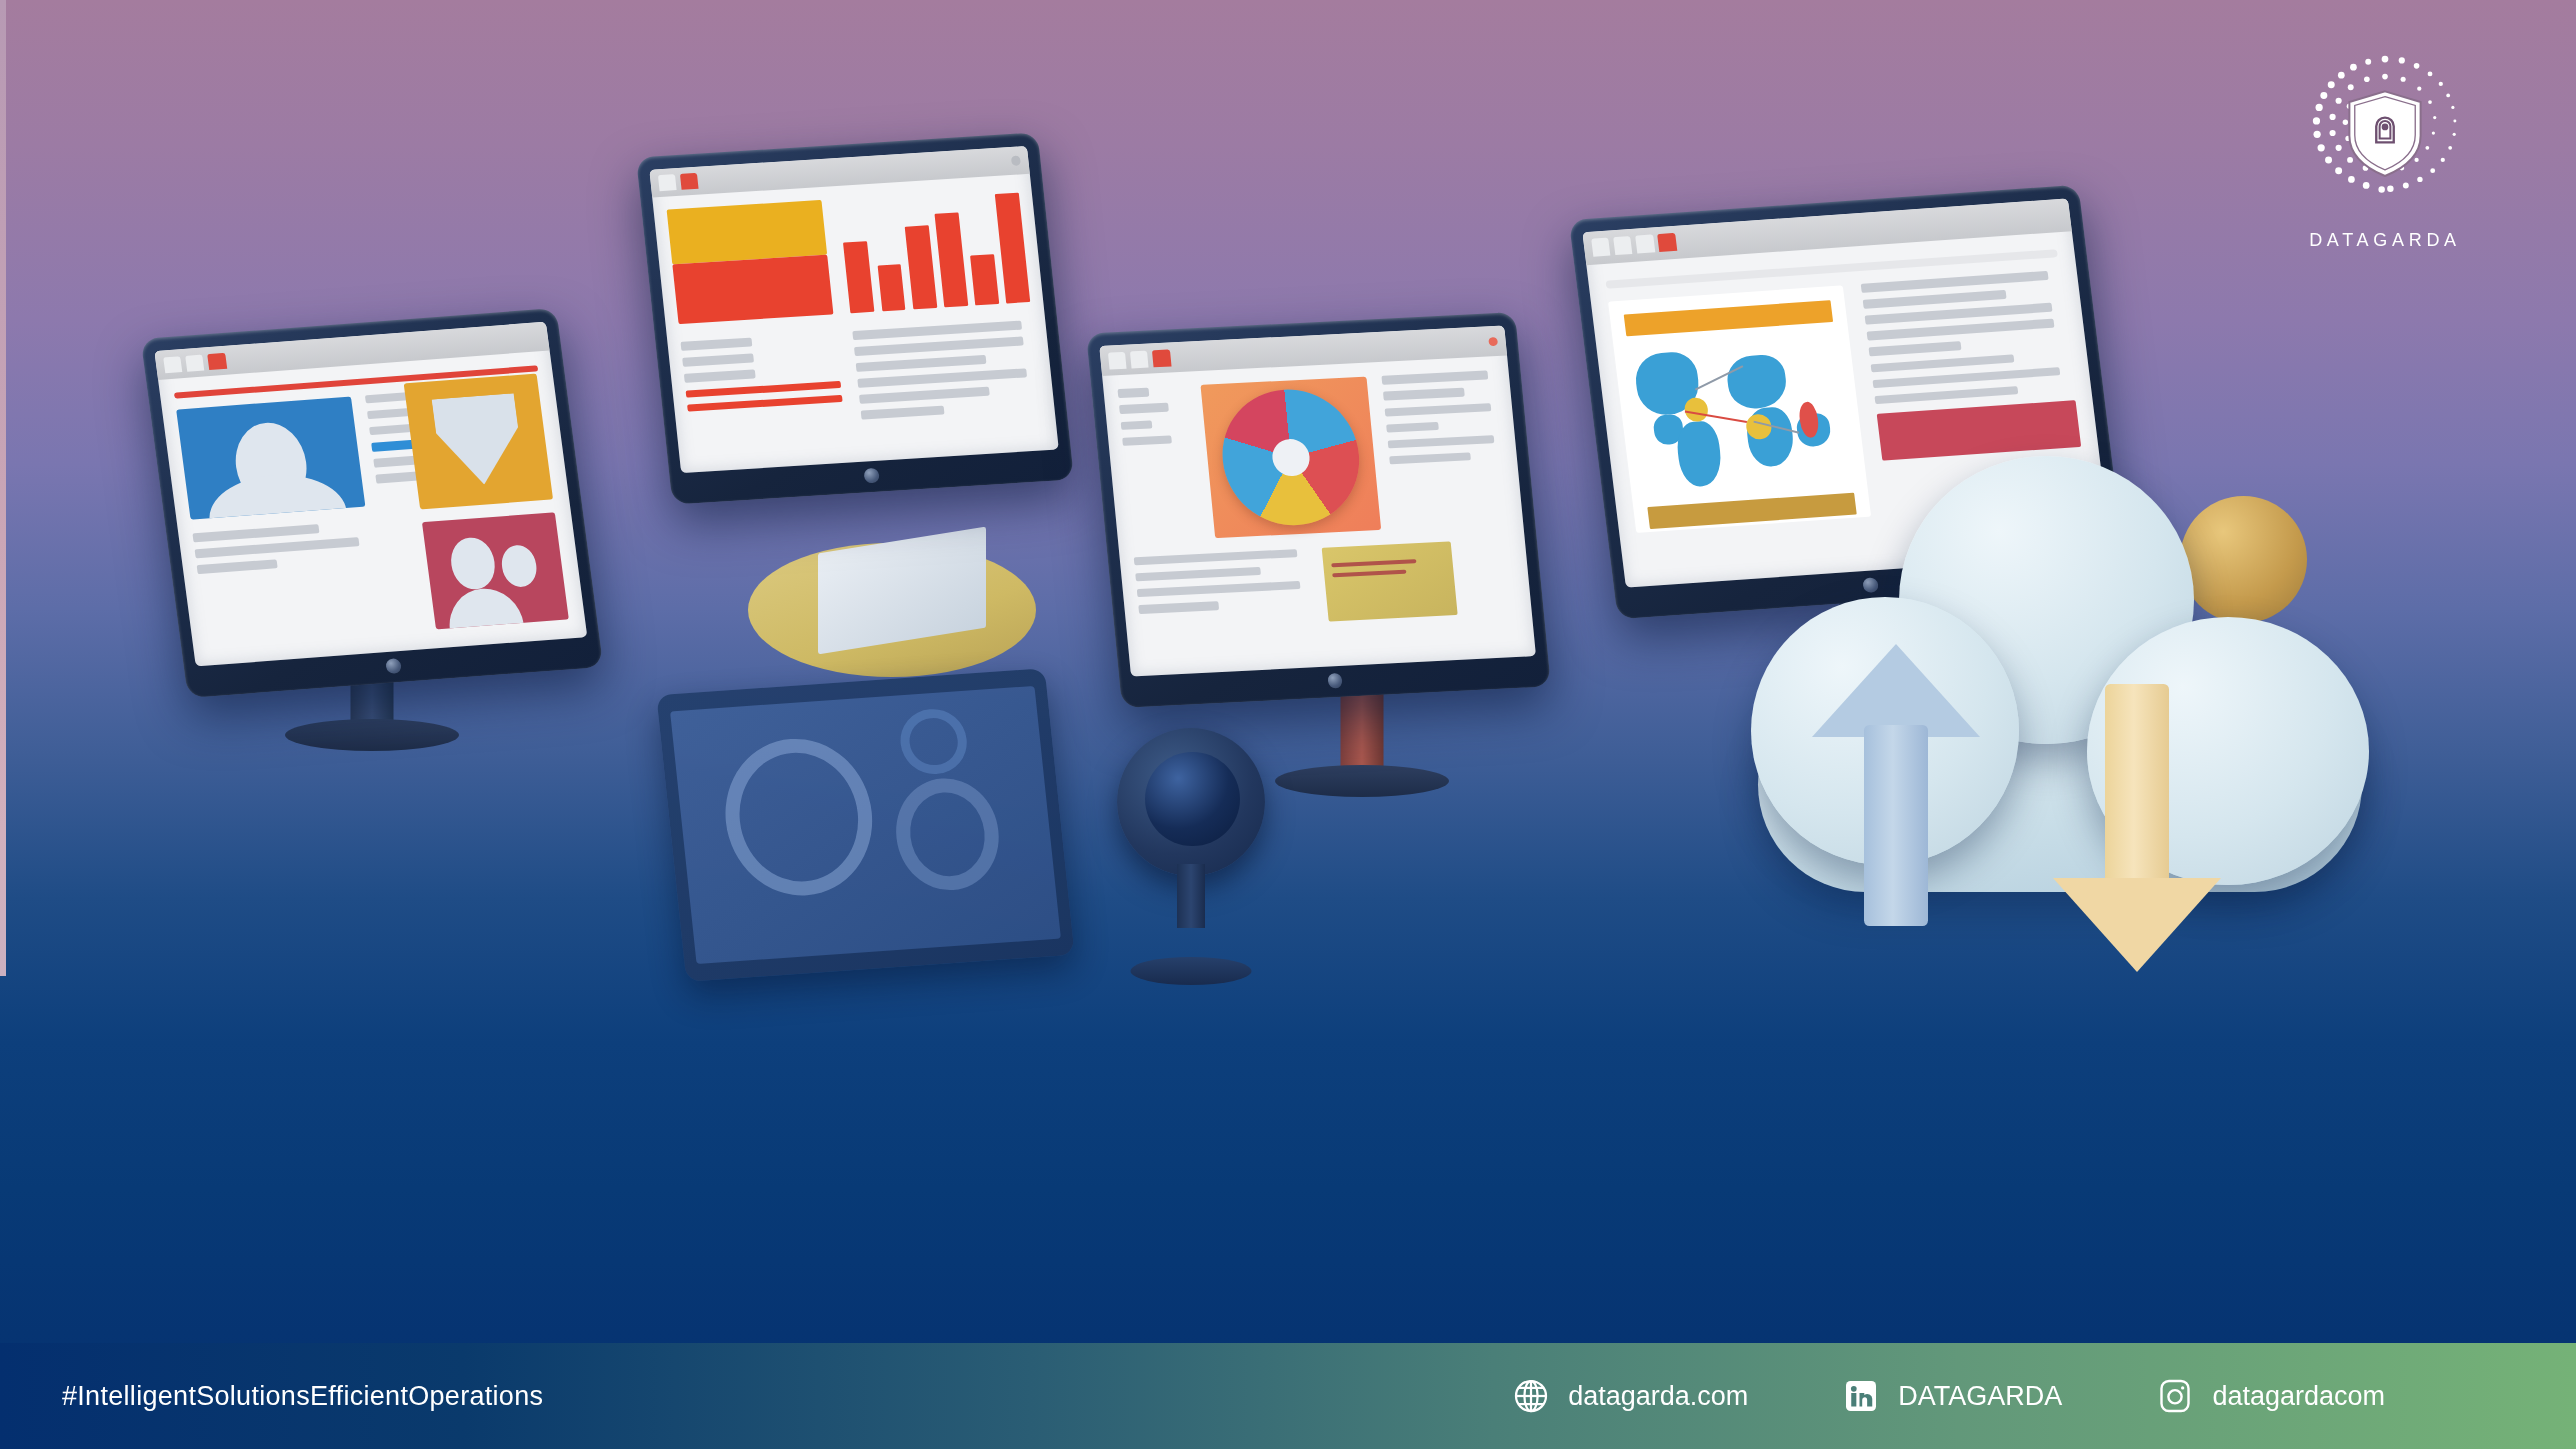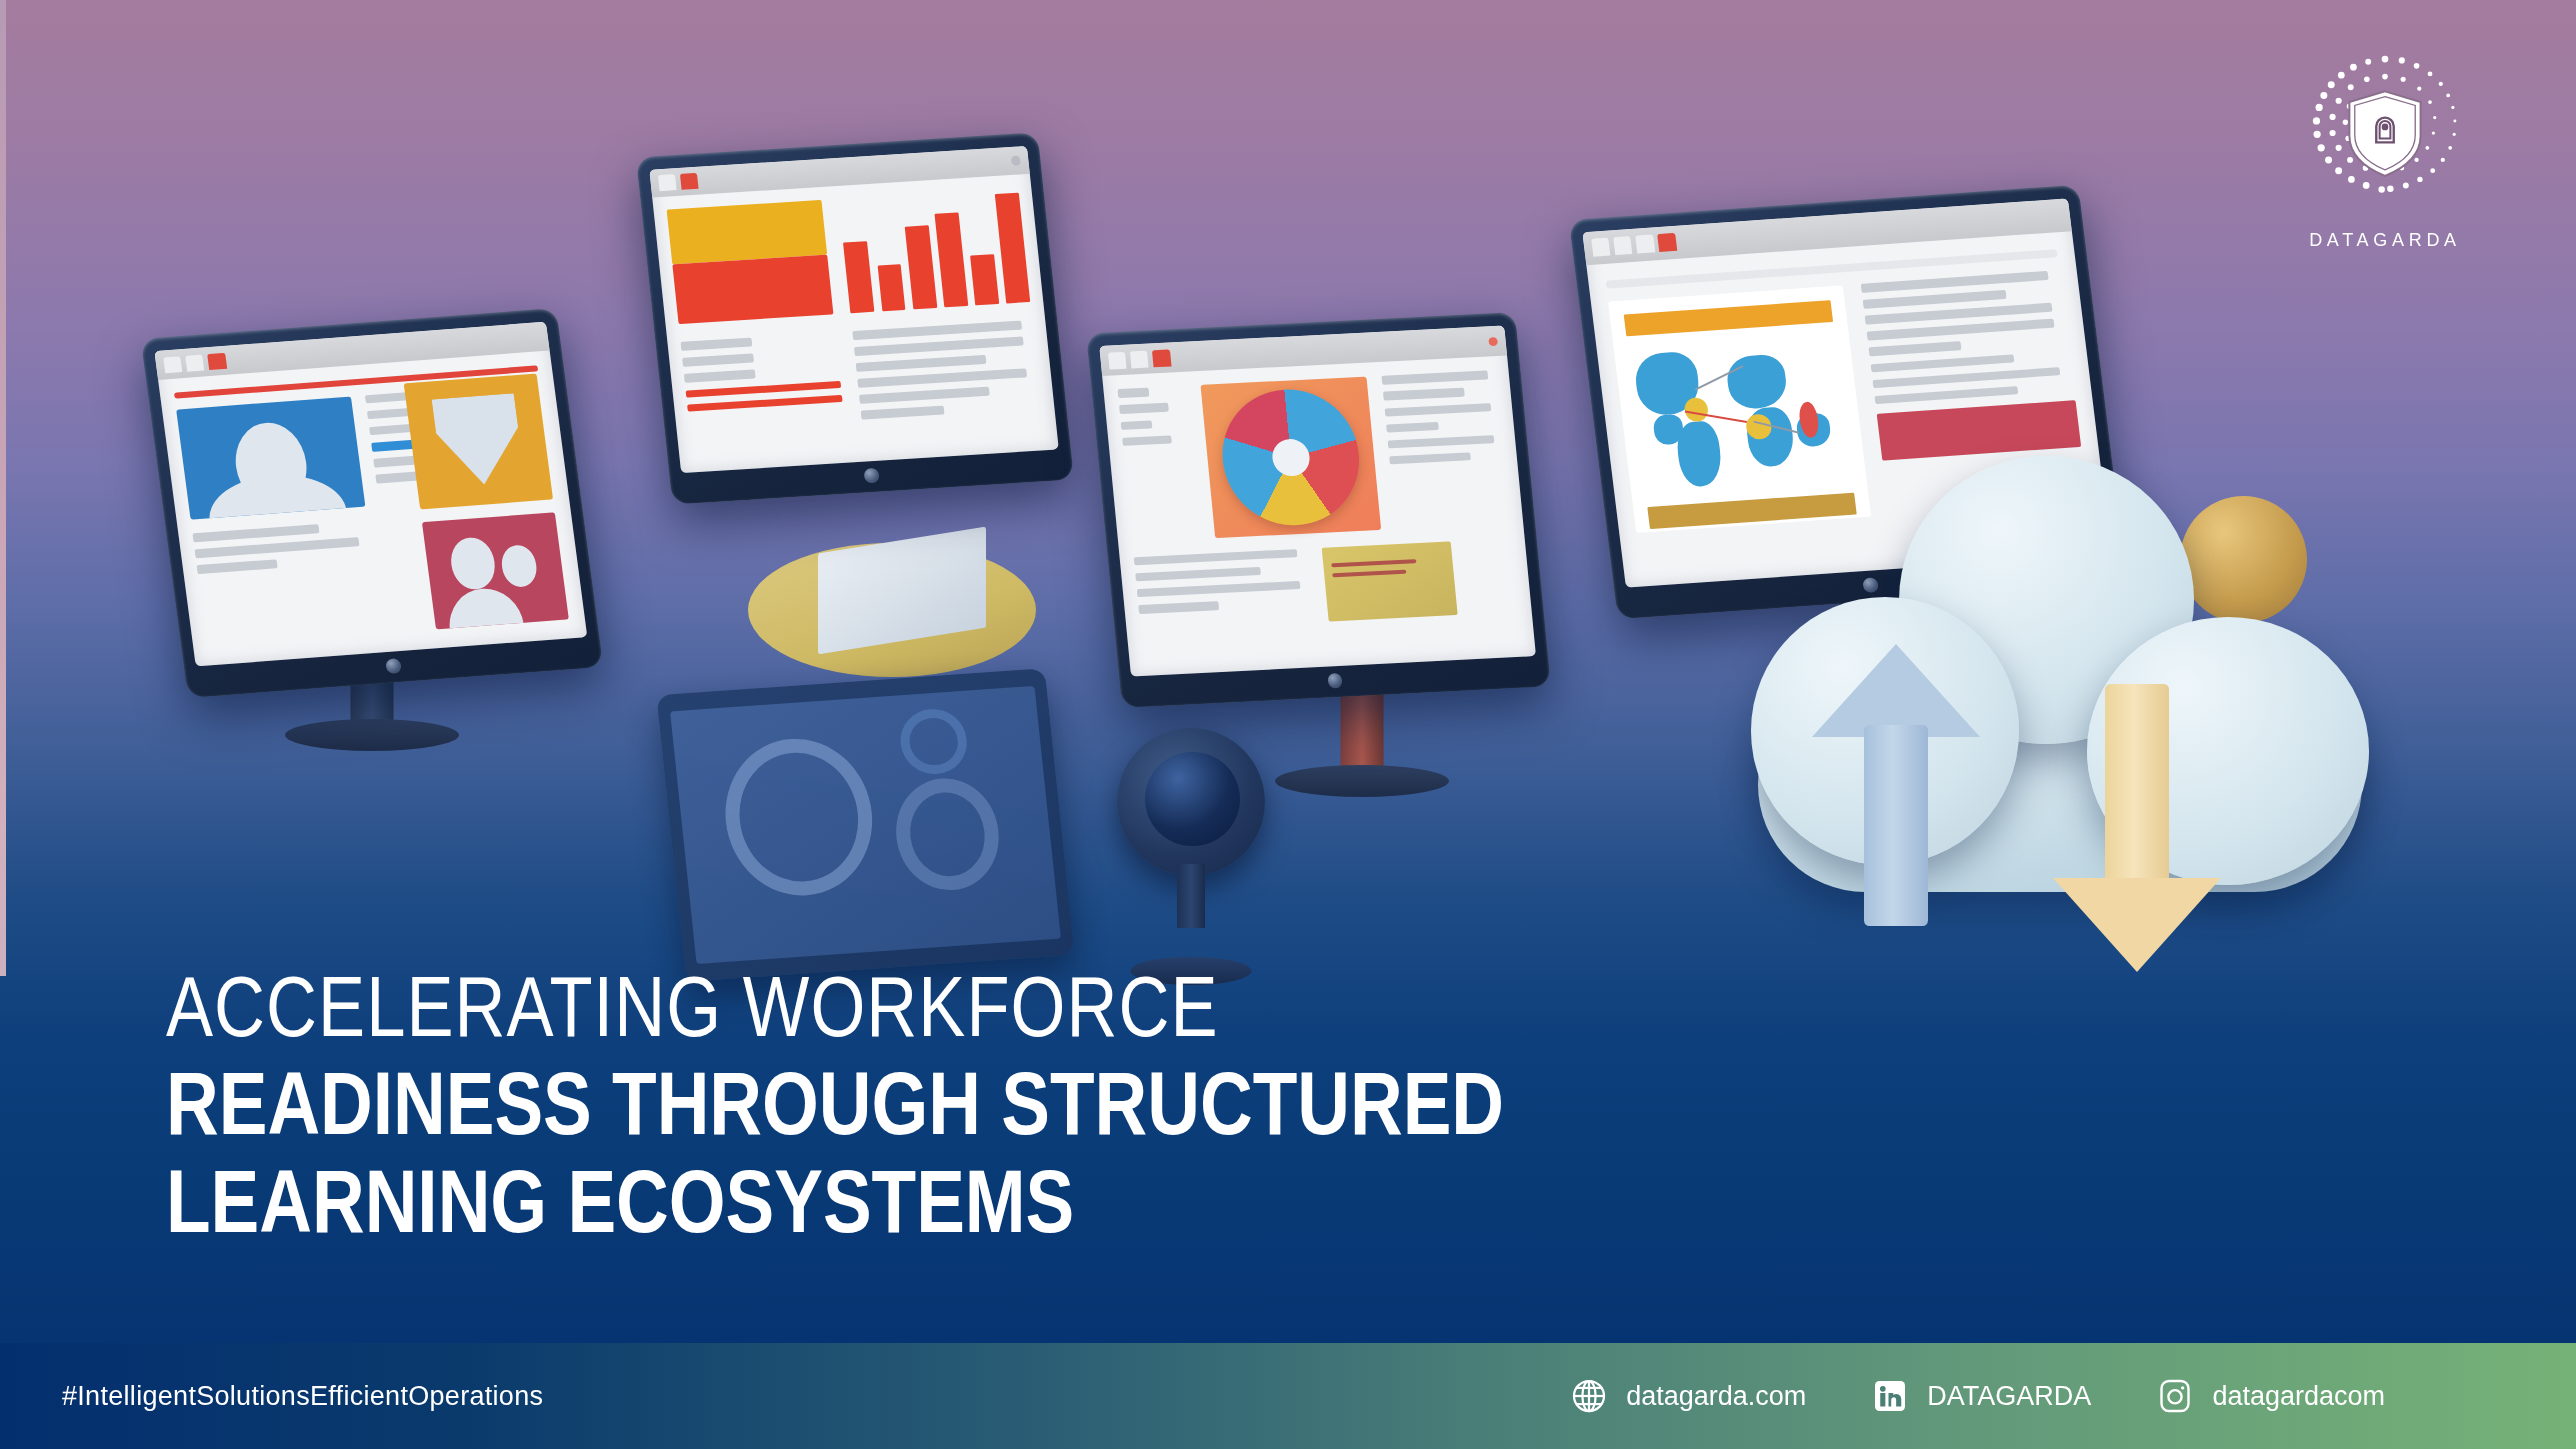--- a/index.html
+++ b/index.html
@@ -219,21 +219,21 @@
   .hl-1 { font-weight:300; font-size:86px; letter-spacing:1.3px; margin-bottom:14.8px; }
   .hl-2, .hl-3 { font-weight:700; font-size:89px; letter-spacing:0px; }
   .hl-2 { margin-bottom:14.8px; }
 
   
   .footer { position:absolute; left:0; bottom:0; width:2576px; height:106px; z-index:80;
             background:linear-gradient(90deg,#042f6f 0%,#0a3a6c 18%,#2a5d74 40%,#4a7f78 58%,#62987a 76%,#75b277 100%);
             display:flex; align-items:center; }
   .hashtag { color:#ffffff; font-size:27px; font-weight:300; margin-left:62px;
              letter-spacing:0.3px; white-space:nowrap; }
-  .socials { margin-left:auto; display:flex; align-items:center; gap:66px; margin-right:191px; }
+  .socials { margin-left:auto; display:flex; align-items:center; gap:95px; margin-right:191px; }
   .social { display:flex; align-items:center; gap:19px; }
   .social-label { color:#ffffff; font-size:27px; font-weight:300; white-space:nowrap; }
   .social-icon { width:36px; height:36px; flex:0 0 36px; display:block; }
 </style>
 </head>
 <body>
 
 <div class="banner">
 
   <div class="left-edge"></div>
@@ -544,25 +544,20 @@
         <path d="M125 74 L170 87 L170 131 Q170 164 125 183 Q80 164 80 131 L80 87 Z" fill="none" stroke="#8a6f8c" stroke-width="2"></path>
 
         <path d="M112 118 a13 13 0 0 1 26 0 v24 h-26 z" fill="none" stroke="#6e5070" stroke-width="3.5"></path>
         <path d="M117 118 a8 8 0 0 1 16 0 v18 h-16 z" fill="none" stroke="#6e5070" stroke-width="3"></path>
         <circle cx="125" cy="119" r="5" fill="#6e5070"></circle>
       </svg>
     </div>
     <div class="logo-word">DATAGARDA</div>
   </div>
 
-  <div class="headline">
-    <div class="hl-line hl-1">ACCELERATING WORKFORCE</div>
-    <div class="hl-line hl-2">READINESS THROUGH STRUCTURED</div>
-    <div class="hl-line hl-3">LEARNING ECOSYSTEMS</div>
-  </div>
 
   <div class="footer">
     <div class="hashtag">#IntelligentSolutionsEfficientOperations</div>
 
     <div class="socials">
 
       <div class="social">
         <span class="social-icon">
           <svg viewBox="0 0 24 24" width="36" height="36" fill="none" stroke="#ffffff" stroke-width="1.5">
             <circle cx="12" cy="12" r="10"></circle>

